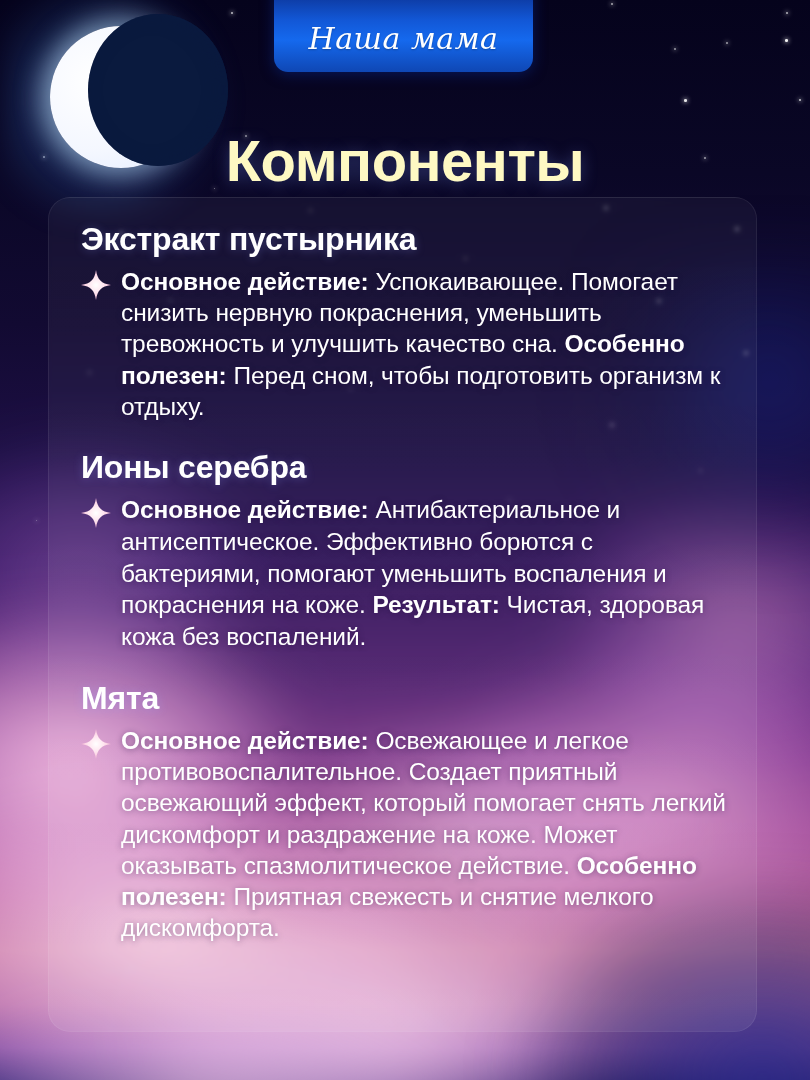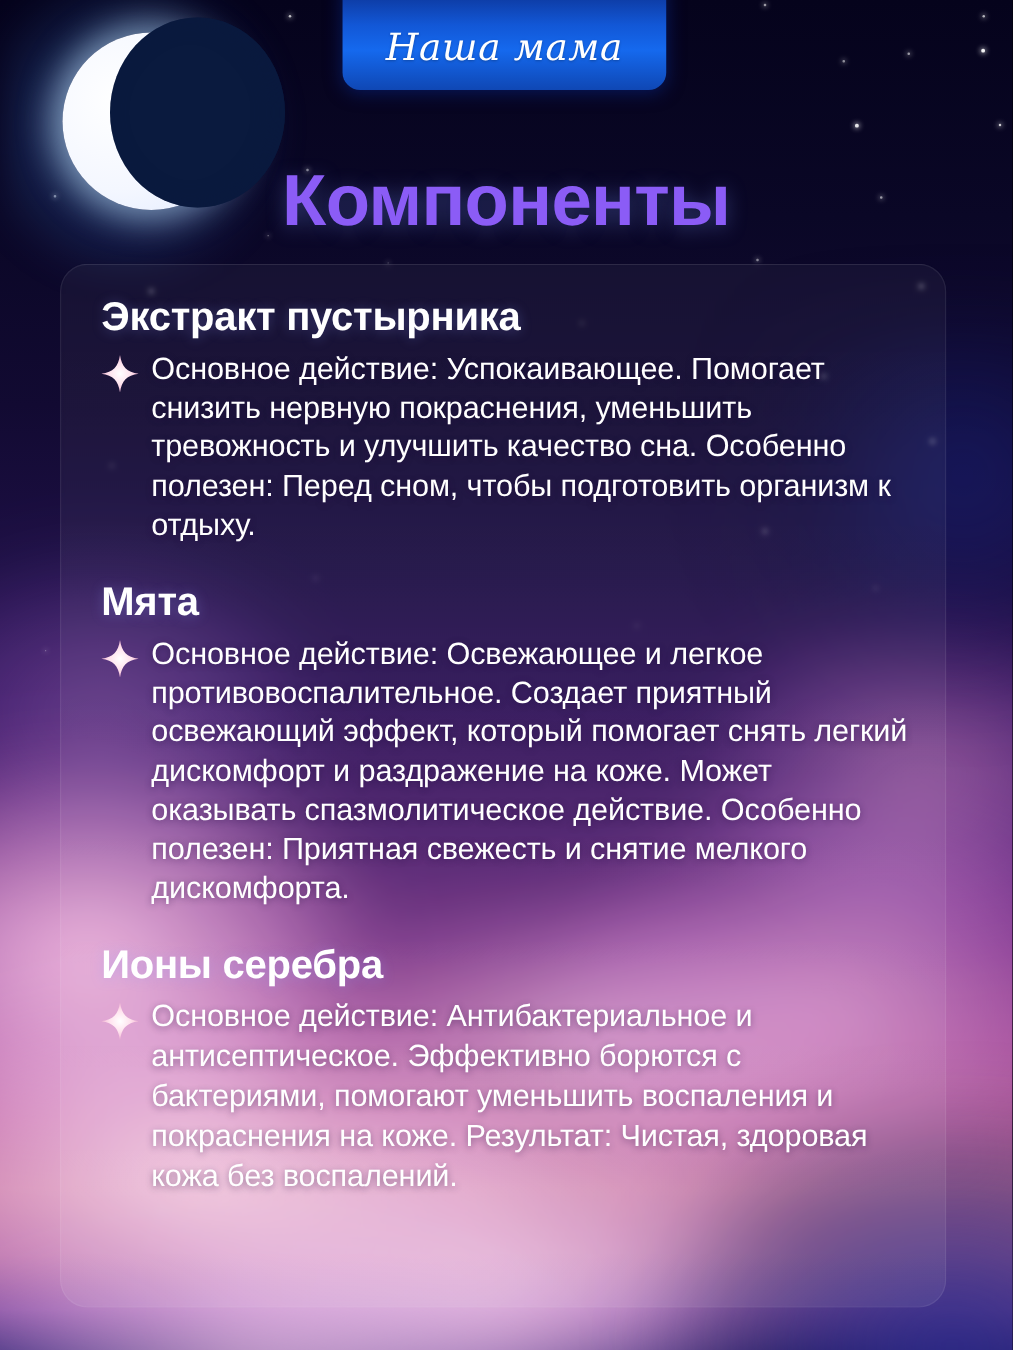--- a/index.html
+++ b/index.html
@@ -159,31 +159,31 @@
     white-space: nowrap;
     text-shadow: 0 1px 2px rgba(0,0,0,.25);
     text-align: right;
   }
 
   
   .page-title {
     position: absolute;
     left: 0; right: 0; top: 88px;
     text-align: center;
-    color: #8b5cf6;
+    color: #fef9c3;
     font-size: 58px;
     font-weight: bold;
     letter-spacing: -0.5px;
     text-shadow: 0 2px 16px rgba(120,150,255,.35);
   }
 
   
   .card {
     position: absolute;
-    left: 48px; top: 211px;
+    left: 48px; top: 197px;
     width: 709px; height: 835px;
     border-radius: 22px;
     background: linear-gradient(180deg,
         rgba(255,255,255,.045) 0%,
         rgba(255,255,255,.055) 50%,
         rgba(255,255,255,.075) 100%);
     border: 1px solid rgba(255,255,255,.07);
     box-sizing: border-box;
     backdrop-filter: blur(2px);
     overflow: hidden;
@@ -223,21 +223,21 @@
   }
 
   .body-text {
     color: #ffffff;
     font-size: 24.5px;
     line-height: 1.27;
     letter-spacing: -0.1px;
     text-shadow: 0 1px 6px rgba(30,10,60,.45);
   }
   .body-text b {
-    font-weight: normal;
+    font-weight: bold;
   }
 
   
   .section.motherwort .body-text { font-size: 24.5px; line-height: 1.275; }
   .section.mint       .body-text { font-size: 24.5px; line-height: 1.275; }
   .section.silver     .body-text { font-size: 24.5px; line-height: 1.30; }
 </style>
 </head>
 <body>
 
@@ -314,48 +314,48 @@
       <stop offset="0%" stop-color="#ffffff"></stop>
       <stop offset="55%" stop-color="#ffe3ee"></stop>
       <stop offset="100%" stop-color="#f5b9d4"></stop>
     </radialGradient>
   </defs>
   <path d="M16 0 C17.6 10.4 21.6 14.4 32 16 C21.6 17.6 17.6 21.6 16 32 C14.4 21.6 10.4 17.6 0 16 C10.4 14.4 14.4 10.4 16 0 Z" fill="url(#sg)"></path>
 </svg></span>
             <div class="body-text"><b>Основное действие:</b><span> Успокаивающее. Помогает снизить нервную покраснения, уменьшить тревожность и улучшить качество сна.</span> <b>Особенно полезен:</b><span> Перед сном, чтобы подготовить организм к отдыху.</span></div>
           </div>
         </div>
+        <div class="section silver">
+          <h2 class="section-title">Ионы серебра</h2>
+          <div class="body-row">
+            <span class="sparkle-icon"><svg viewBox="0 0 32 32" width="30" height="30" aria-hidden="true">
+  <defs>
+    <radialGradient id="sg" cx="50%" cy="50%" r="50%">
+      <stop offset="0%" stop-color="#ffffff"></stop>
+      <stop offset="55%" stop-color="#ffe3ee"></stop>
+      <stop offset="100%" stop-color="#f5b9d4"></stop>
+    </radialGradient>
+  </defs>
+  <path d="M16 0 C17.6 10.4 21.6 14.4 32 16 C21.6 17.6 17.6 21.6 16 32 C14.4 21.6 10.4 17.6 0 16 C10.4 14.4 14.4 10.4 16 0 Z" fill="url(#sg)"></path>
+</svg></span>
+            <div class="body-text"><b>Основное действие:</b><span> Антибактериальное и антисептическое.  Эффективно борются с бактериями, помогают уменьшить воспаления и покраснения на коже.</span> <b>Результат:</b><span> Чистая, здоровая кожа без воспалений.</span></div>
+          </div>
+        </div>
         <div class="section mint">
           <h2 class="section-title">Мята</h2>
           <div class="body-row">
             <span class="sparkle-icon"><svg viewBox="0 0 32 32" width="30" height="30" aria-hidden="true">
   <defs>
     <radialGradient id="sg" cx="50%" cy="50%" r="50%">
       <stop offset="0%" stop-color="#ffffff"></stop>
       <stop offset="55%" stop-color="#ffe3ee"></stop>
       <stop offset="100%" stop-color="#f5b9d4"></stop>
     </radialGradient>
   </defs>
   <path d="M16 0 C17.6 10.4 21.6 14.4 32 16 C21.6 17.6 17.6 21.6 16 32 C14.4 21.6 10.4 17.6 0 16 C10.4 14.4 14.4 10.4 16 0 Z" fill="url(#sg)"></path>
 </svg></span>
             <div class="body-text"><b>Основное действие:</b><span> Освежающее и легкое противовоспалительное. Создает приятный освежающий эффект, который помогает снять легкий дискомфорт и раздражение на коже. Может оказывать спазмолитическое действие.</span> <b>Особенно полезен:</b><span> Приятная свежесть и снятие мелкого дискомфорта.</span></div>
           </div>
         </div>
-        <div class="section silver">
-          <h2 class="section-title">Ионы серебра</h2>
-          <div class="body-row">
-            <span class="sparkle-icon"><svg viewBox="0 0 32 32" width="30" height="30" aria-hidden="true">
-  <defs>
-    <radialGradient id="sg" cx="50%" cy="50%" r="50%">
-      <stop offset="0%" stop-color="#ffffff"></stop>
-      <stop offset="55%" stop-color="#ffe3ee"></stop>
-      <stop offset="100%" stop-color="#f5b9d4"></stop>
-    </radialGradient>
-  </defs>
-  <path d="M16 0 C17.6 10.4 21.6 14.4 32 16 C21.6 17.6 17.6 21.6 16 32 C14.4 21.6 10.4 17.6 0 16 C10.4 14.4 14.4 10.4 16 0 Z" fill="url(#sg)"></path>
-</svg></span>
-            <div class="body-text"><b>Основное действие:</b><span> Антибактериальное и антисептическое.  Эффективно борются с бактериями, помогают уменьшить воспаления и покраснения на коже.</span> <b>Результат:</b><span> Чистая, здоровая кожа без воспалений.</span></div>
-          </div>
-        </div>
       </div>
   </div>
 
 </div>
 
 </body></html>

